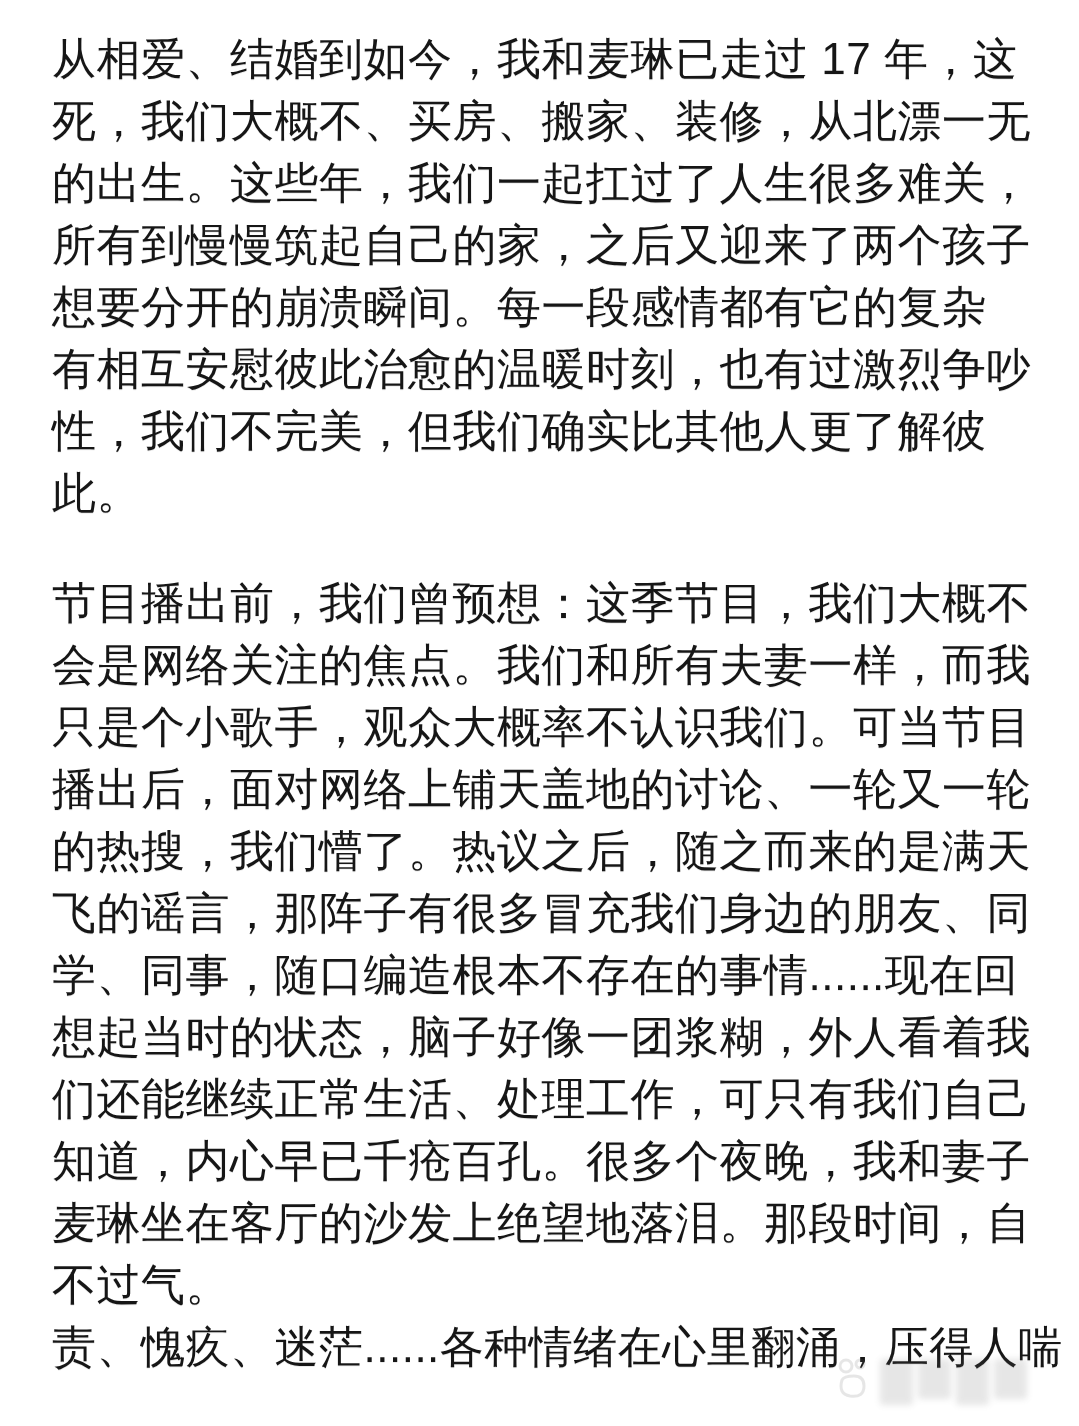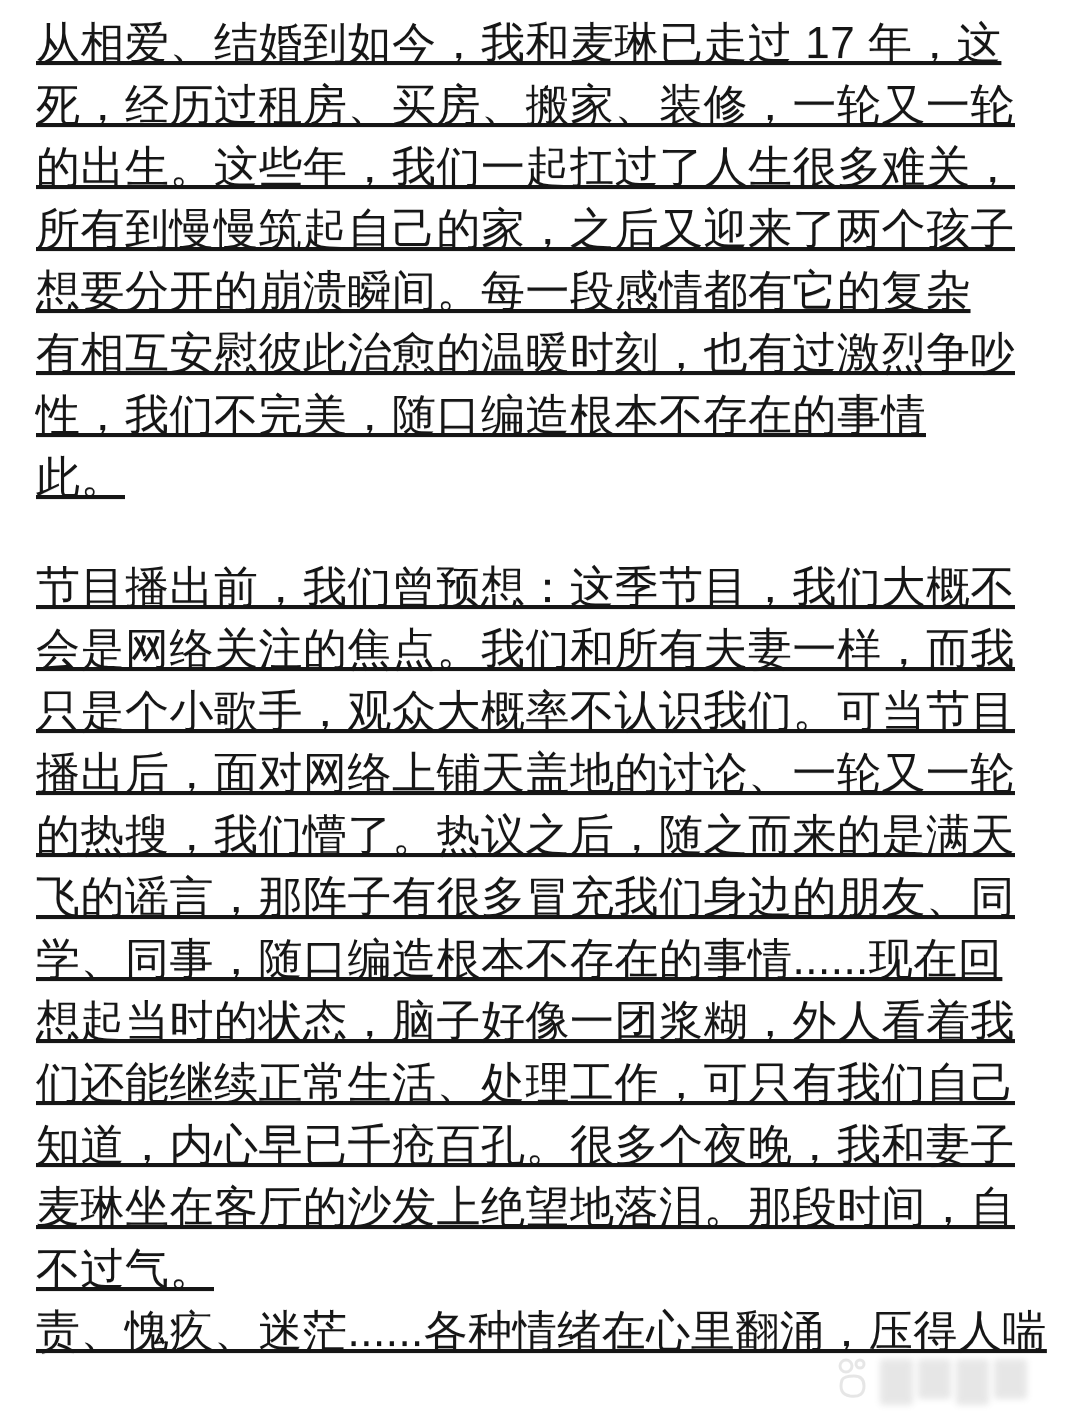--- a/index.html
+++ b/index.html
@@ -18,21 +18,21 @@
     position: absolute;
     top: 12px;
     left: 36px;
     right: 20px;
     color: #161616;
     font-size: 44px;
     line-height: 62px;
     font-weight: 500;
     letter-spacing: 0.5px;
   }
-  .paragraph { margin: 0; text-decoration: underline; }
+  .paragraph { margin: 16px; }
   .paragraph + .paragraph { margin-top: 48px; }
   .text-line {
     height: 62px;
     white-space: nowrap;
     
     text-shadow: 0 1px 0 rgba(0,0,0,0.08);
   }
   
   .watermark {
     position: absolute;
@@ -61,26 +61,26 @@
   }
   .wm-block.tall { height: 46px; }
 </style>
 </head>
 <body>
 
 <div class="article">
 
   <div class="paragraph">
     <div class="text-line">从相爱、结婚到如今，我和麦琳已走过 17 年，这</div>
-    <div class="text-line">死，经历过租房、买房、搬家、装修，一轮又一轮</div>
+    <div class="text-line">死，我们大概不、买房、搬家、装修，从北漂一无</div>
     <div class="text-line">的出生。这些年，我们一起扛过了人生很多难关，</div>
     <div class="text-line">所有到慢慢筑起自己的家，之后又迎来了两个孩子</div>
     <div class="text-line">想要分开的崩溃瞬间。每一段感情都有它的复杂</div>
     <div class="text-line">有相互安慰彼此治愈的温暖时刻，也有过激烈争吵</div>
-    <div class="text-line">性，我们不完美，随口编造根本不存在的事情</div>
+    <div class="text-line">性，我们不完美，但我们确实比其他人更了解彼</div>
     <div class="text-line">此。</div>
   </div>
 
   <div class="paragraph">
     <div class="text-line">节目播出前，我们曾预想：这季节目，我们大概不</div>
     <div class="text-line">会是网络关注的焦点。我们和所有夫妻一样，而我</div>
     <div class="text-line">只是个小歌手，观众大概率不认识我们。可当节目</div>
     <div class="text-line">播出后，面对网络上铺天盖地的讨论、一轮又一轮</div>
     <div class="text-line">的热搜，我们懵了。热议之后，随之而来的是满天</div>
     <div class="text-line">飞的谣言，那阵子有很多冒充我们身边的朋友、同</div>

